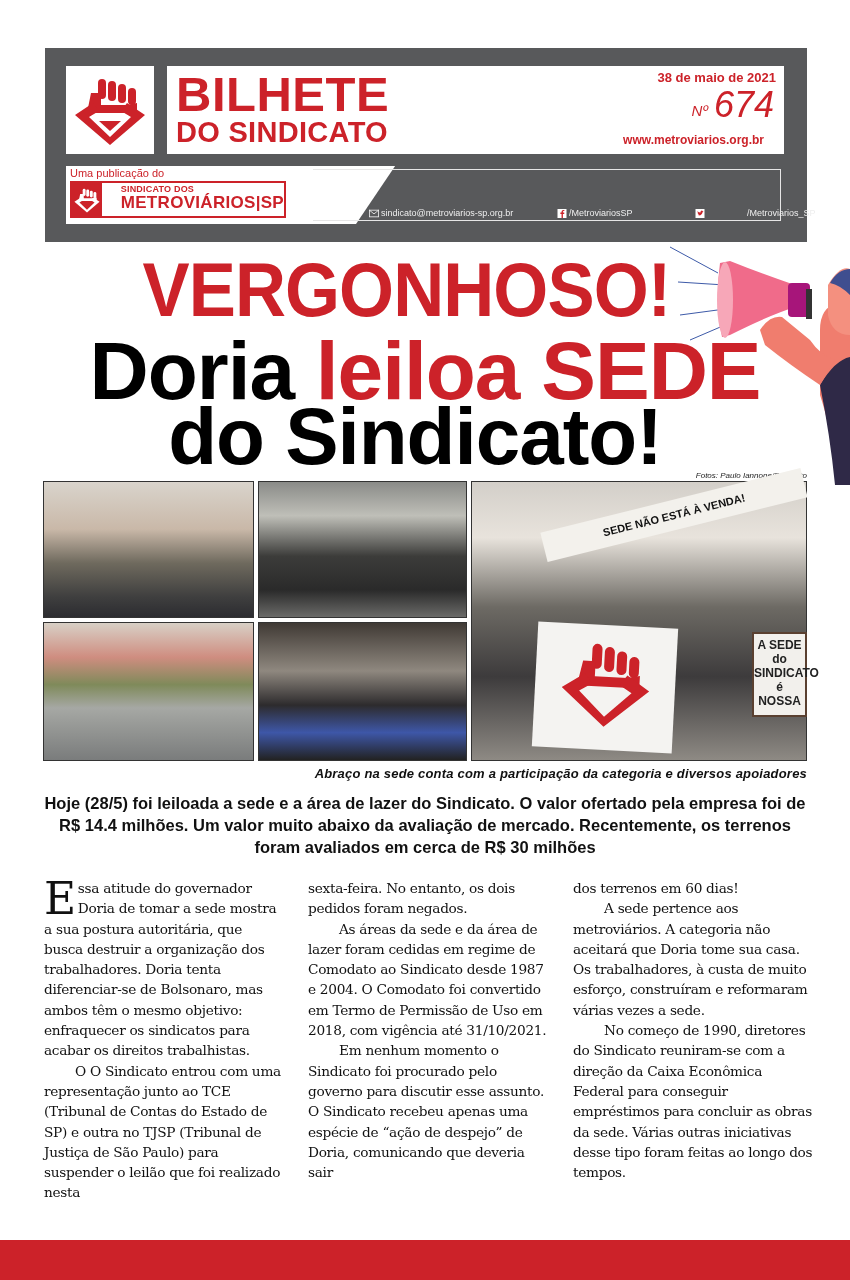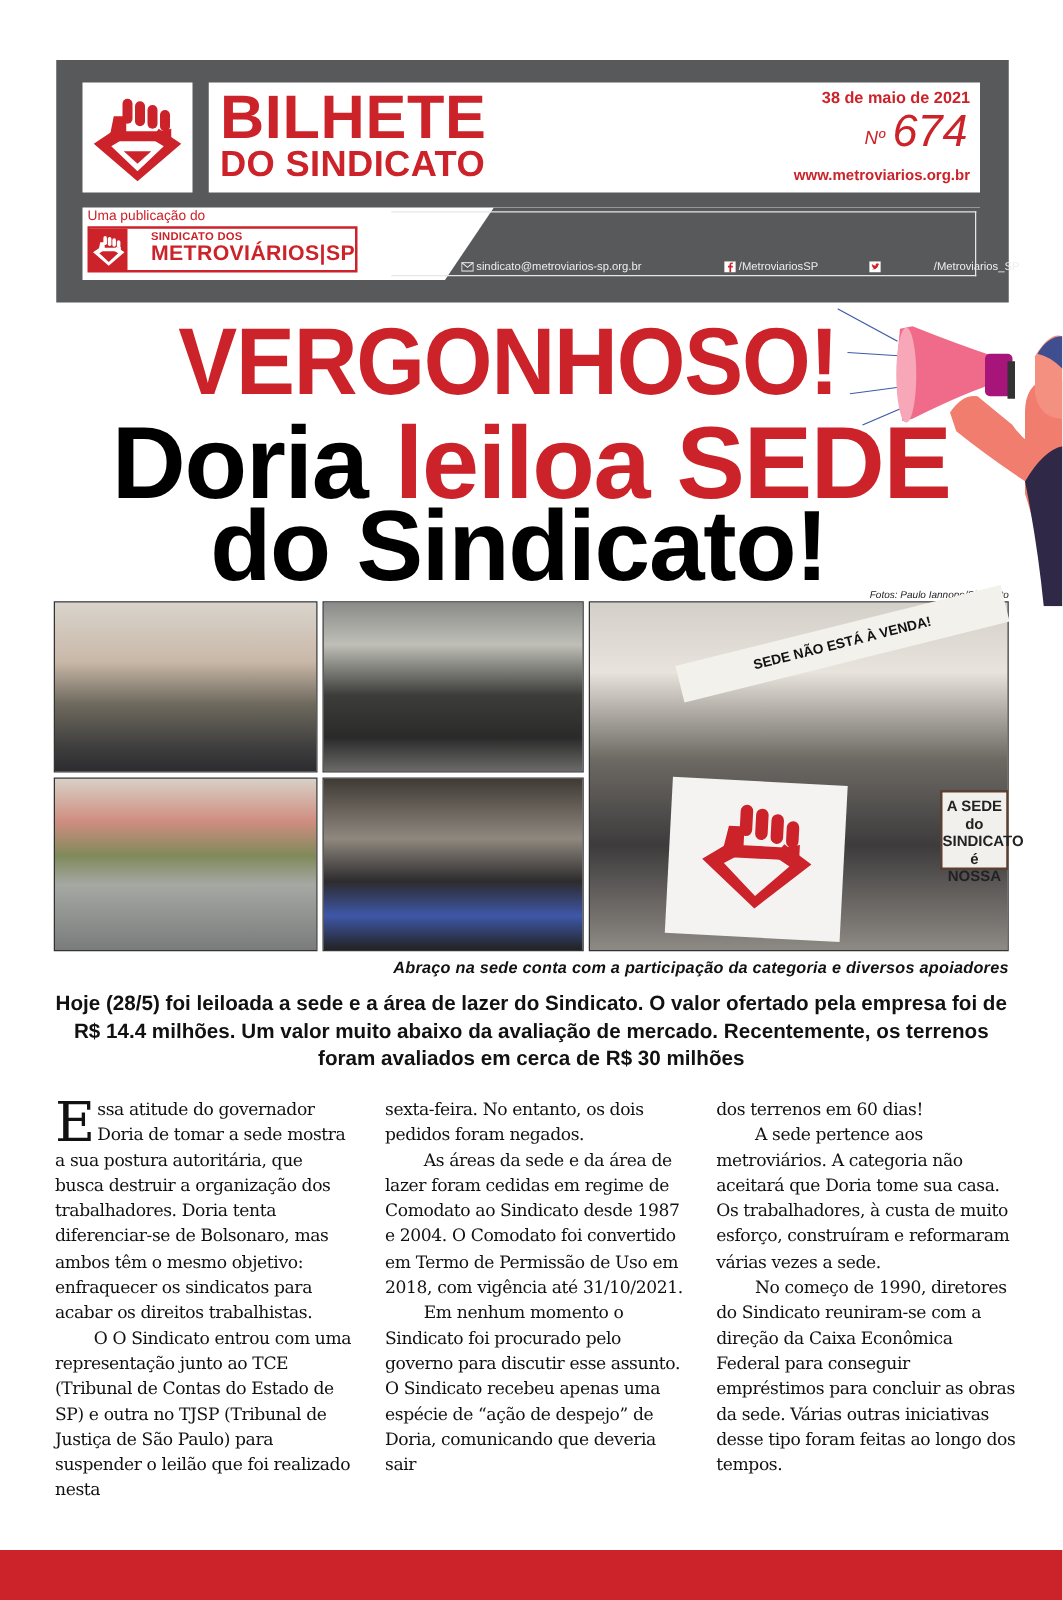--- a/index.html
+++ b/index.html
@@ -7,21 +7,21 @@
   .abs{position:absolute;}
   
   .masthead{left:45px;top:48px;width:762px;height:194px;background:#58595b;}
   .logo-box{left:66px;top:66px;width:88px;height:88px;background:#fff;display:flex;align-items:center;justify-content:center;}
   .title-box{left:167px;top:66px;width:617px;height:88px;background:#fff;}
   .title-main{left:176px;top:70px;color:#cc2229;font-weight:900;font-size:49px;letter-spacing:0.5px;line-height:48px;font-family:"Liberation Sans",sans-serif;}
   .title-sub{left:176px;top:116px;color:#cc2229;font-weight:700;font-size:29px;line-height:32px;letter-spacing:0.3px;}
   .date{right:74px;top:70px;color:#cc2229;font-weight:700;font-size:13px;}
   .issue{right:76px;top:85px;color:#cc2229;font-size:36px;font-style:italic;line-height:40px;}
   .issue .no{font-size:15px;vertical-align:top;position:relative;top:6px;margin-right:6px;}
-  .website{right:74px;top:133px;color:#cc2229;font-weight:700;font-size:12px;}
+  .website{right:86px;top:133px;color:#cc2229;font-weight:700;font-size:12px;}
   .sub-band{left:66px;top:166px;width:718px;height:58px;background:#fff;overflow:hidden;}
   .sub-dark{left:290px;top:0;width:500px;height:58px;background:#58595b;transform:skewX(-34deg);transform-origin:bottom left;}
   .sub-dark-inner{left:313px;top:169px;width:468px;height:52px;border:1px solid #e6e6e6;border-left:none;box-sizing:border-box;}
   .pub-label{left:70px;top:167px;color:#cc2229;font-size:11px;}
   .sind-logo{left:70px;top:181px;width:216px;height:37px;border:2px solid #cc2229;box-sizing:border-box;background:#fff;display:flex;}
   .sind-logo .ico{width:36px;height:33px;background:#cc2229;display:flex;align-items:center;justify-content:center;}
   .sind-logo .txt{padding:2px 0 0 7px;color:#cc2229;line-height:1;margin-left:12px;}
   .sind-logo .t1{font-size:9px;font-weight:900;letter-spacing:0.2px;}
   .sind-logo .t2{font-size:17px;font-weight:900;letter-spacing:0.3px;}
   .contact{top:208px;color:#eee;font-size:9px;display:flex;align-items:flex-end;gap:2px;}
@@ -33,21 +33,21 @@
   .h3{left:0;width:850px;text-align:center;top:396px;font-weight:900;font-size:80px;line-height:82px;color:#000;letter-spacing:-1px;padding-right:20px;box-sizing:border-box;}
   .credit{right:43px;top:471px;font-size:8px;font-style:italic;color:#222;}
   
   .photo{border:1.5px solid #333;box-sizing:border-box;overflow:hidden;}
   .p1{left:43px;top:481px;width:211px;height:137px;background:linear-gradient(180deg,#d9d4cc 0%,#c9b8a8 35%,#6f6a5e 60%,#3f3f3f 85%,#2c2c30 100%);}
   .p2{left:258px;top:481px;width:209px;height:137px;background:linear-gradient(180deg,#8a8b88 0%,#bfbfb8 25%,#3c3c3a 55%,#2a2a2a 80%,#6a6a68 100%);}
   .p3{left:43px;top:622px;width:211px;height:139px;background:linear-gradient(180deg,#d8d0c6 0%,#cf8d80 25%,#7f8a5a 45%,#a6a8a4 62%,#7a7c7c 100%);}
   .p4{left:258px;top:622px;width:209px;height:139px;background:linear-gradient(180deg,#403a35 0%,#8f887f 35%,#2d2b2d 60%,#3e57a8 80%,#222 100%);}
   .p5{left:471px;top:481px;width:336px;height:280px;background:linear-gradient(180deg,#d3cfc9 0%,#e8e3dc 20%,#6d6a64 45%,#3d3b3c 70%,#8e8a84 100%);}
   .flag{left:535px;top:625px;width:140px;height:125px;background:#f4f3f1;transform:rotate(3deg);}
-  .sign{left:752px;top:632px;width:55px;height:64px;background:#f2f0ec;border:2px solid #5a4030;box-sizing:border-box;font-size:12px;font-weight:900;text-align:center;color:#222;line-height:14px;padding-top:4px;}
+  .sign{left:752px;top:632px;width:55px;height:85px;background:#f2f0ec;border:2px solid #5a4030;box-sizing:border-box;font-size:12px;font-weight:900;text-align:center;color:#222;line-height:14px;padding-top:4px;}
   .banner{left:540px;top:500px;width:268px;height:30px;background:#f3f1ec;transform:rotate(-14deg);font-size:11px;font-weight:900;color:#111;text-align:center;line-height:30px;}
   .caption{right:43px;top:766px;font-size:13px;font-weight:900;font-style:italic;color:#111;letter-spacing:0.2px;}
   
   .lead{left:40px;width:770px;top:792px;text-align:center;font-weight:700;font-size:16.5px;line-height:22px;color:#111;}
   
   .col{top:878px;width:240px;font-family:"DejaVu Serif",serif;font-size:13.7px;line-height:20.3px;color:#111;letter-spacing:-0.3px;}
   .col p{margin:0;}
   .col .ind{text-indent:31px;}
   .c1{left:44px;}
   .c2{left:308px;}
@@ -104,21 +104,21 @@
     <div class="t2">METROVIÁRIOS|SP</div>
   </div>
 </div>
 <div class="abs contact" style="left:369px;">
   <svg class="ic" viewBox="0 0 12 9">
       <rect x="0.5" y="0.5" width="11" height="8" fill="none" stroke="#eee"></rect>
       <path d="M0.5 0.5 L6 5 L11.5 0.5" fill="none" stroke="#eee"></path>
     </svg>
   <span>sindicato@metroviarios-sp.org.br</span>
 </div>
-<div class="abs contact" style="left:579px;">
+<div class="abs contact" style="left:557px;">
   <svg class="ic" viewBox="0 0 10 10">
       <rect width="10" height="10" fill="#fff"></rect>
       <path d="M6 10 V5.5 H7.5 V4 H6 V3 Q6 2.3 7 2.3 H7.6 V1 H6.5 Q4.5 1 4.5 3 V4 H3.2 V5.5 H4.5 V10z" fill="#cc2229"></path>
     </svg>
   <span>/MetroviariosSP</span>
 </div>
 <div class="abs contact" style="left:695px;gap:42px;">
   <svg class="ic" viewBox="0 0 10 10">
       <rect width="10" height="10" fill="#fff"></rect>
       <path d="M2 7 Q5 8 7 5.5 Q8 4 8 3 L9 2.5 L8 2.3 Q7 1.3 6 2.3 Q5.3 3 5.6 4 Q3.6 4 2.2 2.5 Q1.8 3.8 3 4.5 L2.4 4.4 Q2.6 5.4 3.6 5.8 L3 6 Q3.5 6.7 4.4 6.7 Q3.3 7.4 2 7z" fill="#cc2229"></path>

